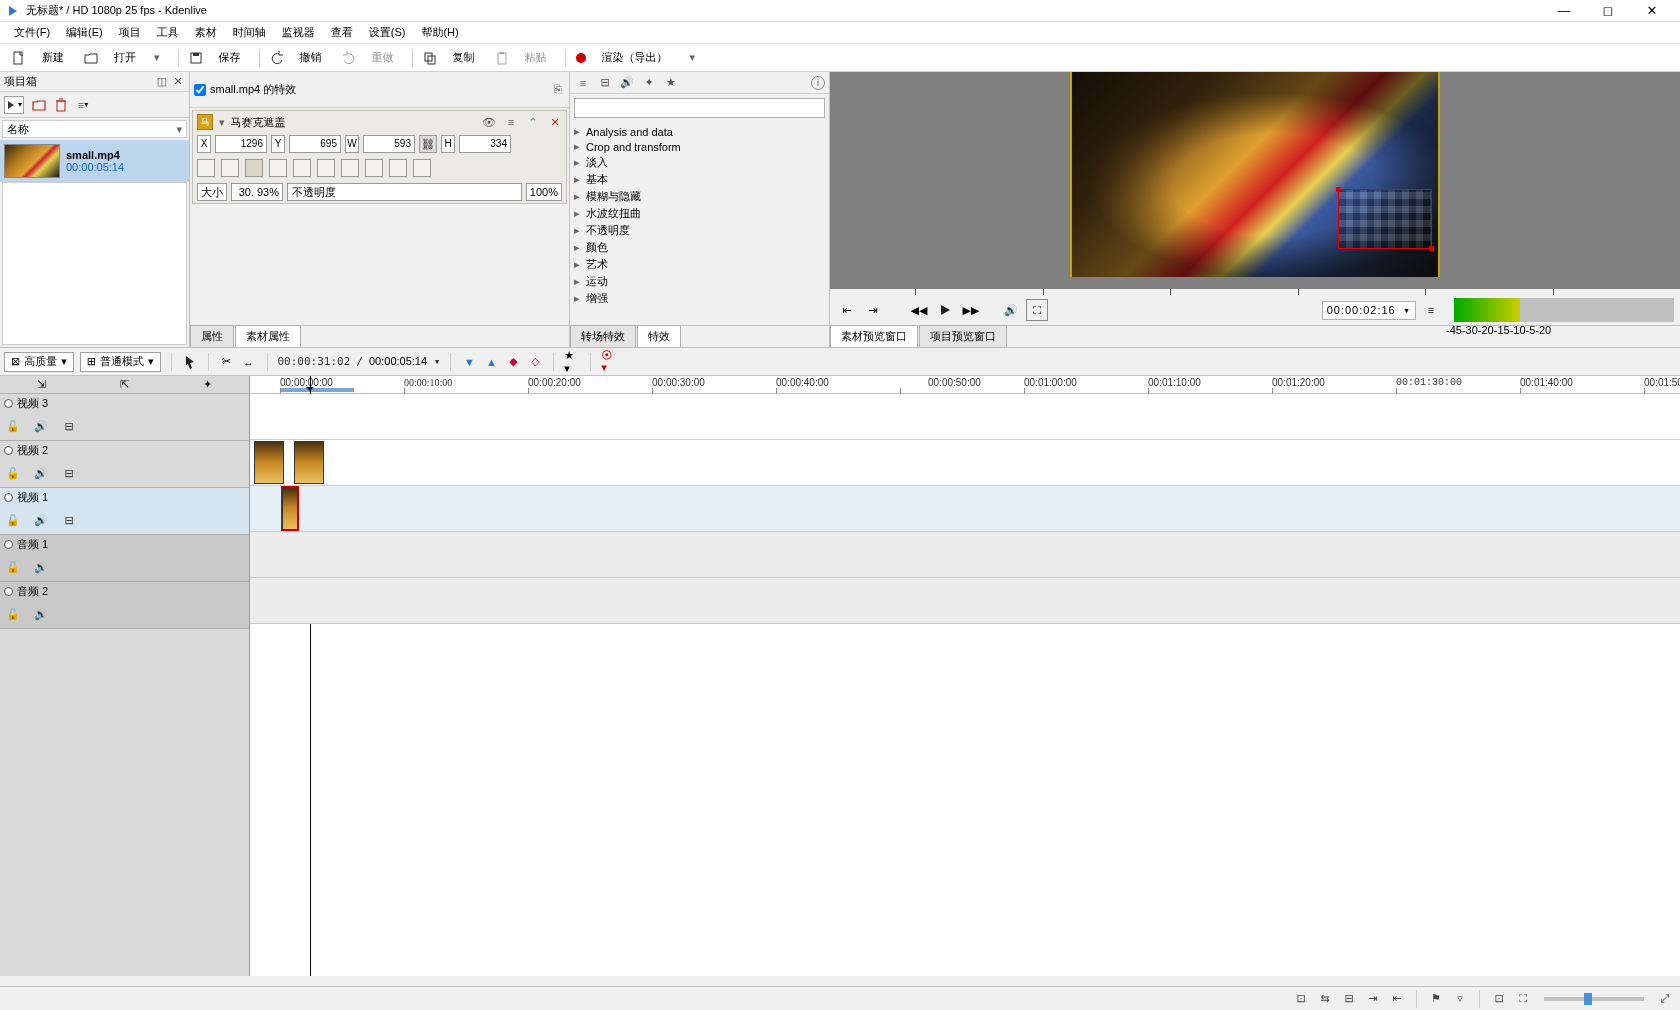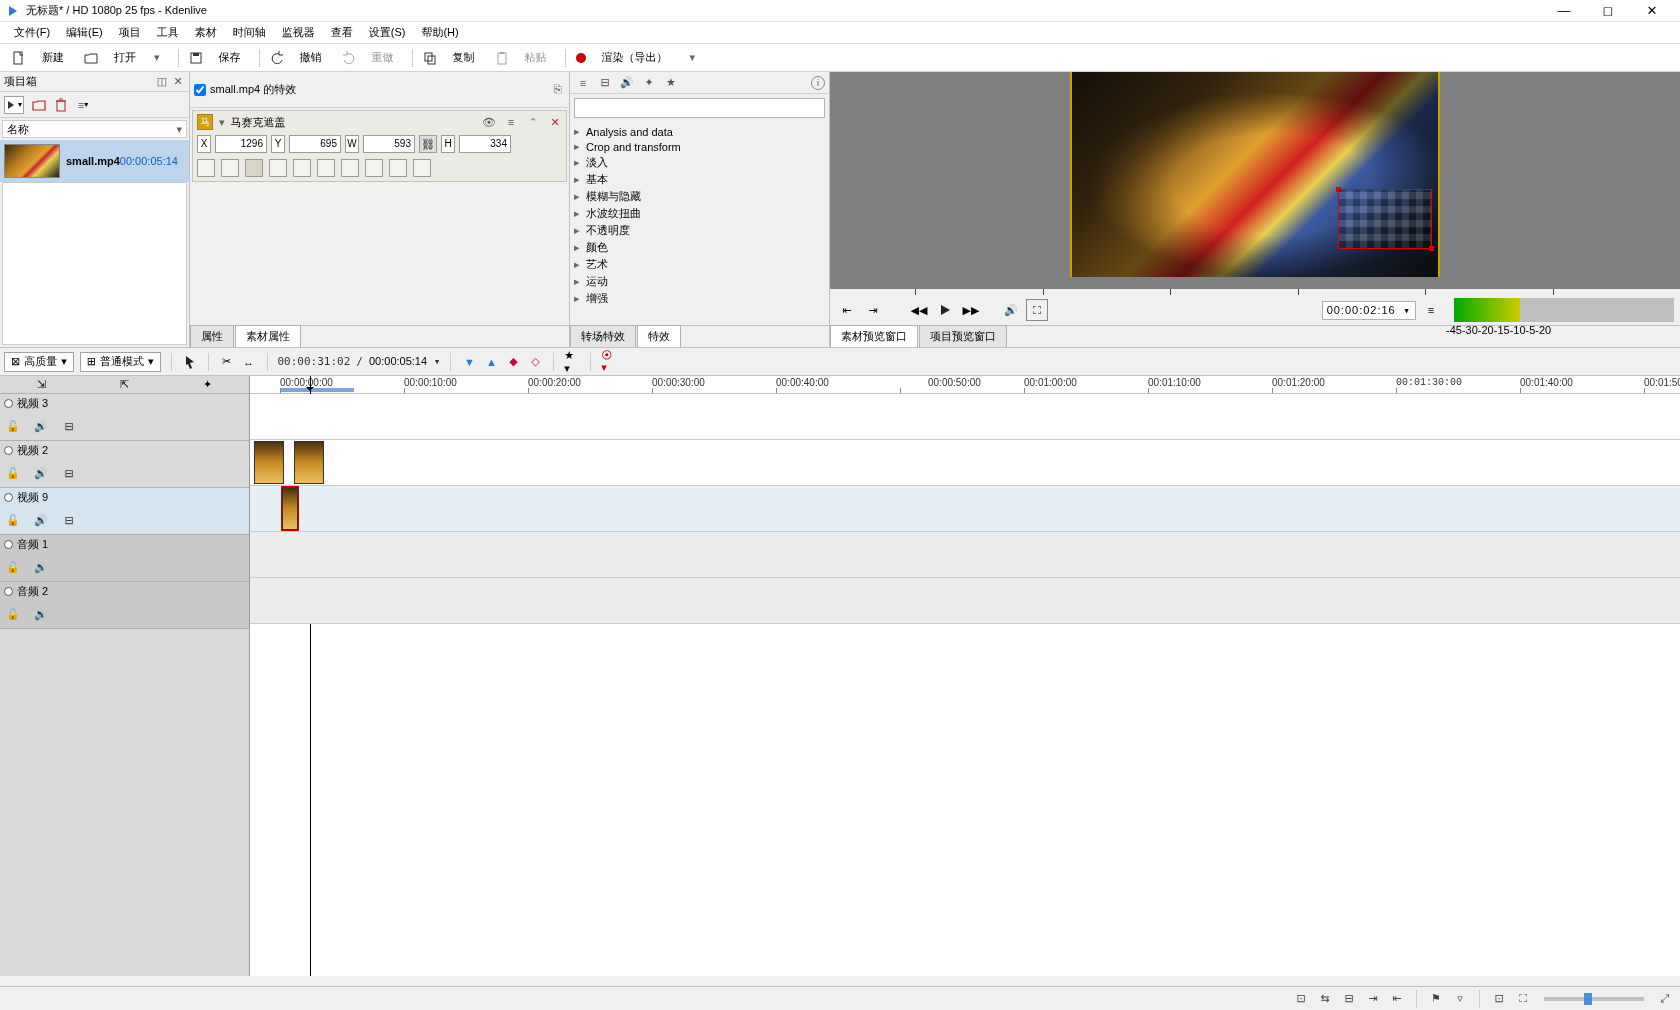--- a/index.html
+++ b/index.html
@@ -20,21 +20,21 @@
 .panel{background:#f0f0f0;border-right:1px solid #c0c0c0;display:flex;flex-direction:column;overflow:hidden}
 .panel.last{border-right:none}
 .panelhead{height:20px;background:#f0f0f0;display:flex;align-items:center;padding:0 4px;color:#454545;border-bottom:1px solid #d0d0d0}
 .panelhead .spacer{flex:1}
 .smicon{width:14px;height:14px;cursor:pointer;margin-left:2px;display:inline-flex;align-items:center;justify-content:center;color:#555}
 .binrow{height:26px;display:flex;align-items:center;padding:0 4px;gap:6px;border-bottom:1px solid #d0d0d0}
 .binrow .drop{width:20px;height:18px;border:1px solid #a0a0a0;background:#fff;display:flex;align-items:center;justify-content:center}
 .namerow{height:18px;background:#fff;border:1px solid #ccc;margin:2px;display:flex;align-items:center;padding:0 4px}
 .cliprow{display:flex;align-items:center;padding:4px;background:#bcd5ed;gap:6px}
 .thumb{width:56px;height:34px;background:linear-gradient(135deg,#3a2a0b 0%,#b97d1e 35%,#e0a030 55%,#c23 60%,#e8d050 70%,#1a1a1a 100%);border:1px solid #888}
-.clipmeta{display:flex;flex-direction:row}
+.clipmeta{display:flex;flex-direction:column}
 .clipname{font-weight:bold}
 .clipdur{color:#1060c0}
 .effecthead{height:36px;display:flex;align-items:center;padding:17px 4px;background:#f0f0f0;border-bottom:1px solid #d0d0d0;gap:4px}
 .effecthead input[type=checkbox]{width:12px;height:12px}
 .effecthead .pin{margin-left:auto}
 .effitem{background:#eceae4;border:1px solid #c6c2b6;margin:2px}
 .effitemhead{height:22px;display:flex;align-items:center;padding:0 4px;gap:6px}
 .effitemhead .eicon{width:16px;height:16px;background:#d4a017;border:1px solid #aa7f0e;display:flex;align-items:center;justify-content:center;color:#fff;font-size:9px}
 .effitemhead .spacer{flex:1}
 .paramrow{display:flex;align-items:center;padding:2px 4px;gap:4px;background:#eceae4}
@@ -275,20 +275,26 @@
         <span class="ib"></span>
         <span class="ib" style="background:#d8d4c8"></span>
         <span class="ib"></span>
         <span class="ib"></span>
         <span class="ib"></span>
         <span class="ib"></span>
         <span class="ib"></span>
         <span class="ib"></span>
         <span class="ib"></span>
       </div>
+      <div class="sizerow">
+        <span class="slabel">大小</span>
+        <span class="sval">30. 93%</span>
+        <span class="opac">不透明度</span>
+        <span class="opval">100%</span>
+      </div>
     </div>
     <div style="flex:1"></div>
     <div class="tabs">
       <div class="tab">属性</div>
       <div class="tab active">素材属性</div>
     </div>
   </div>
 
   <div class="panel">
     <div class="fxtoolbar">
@@ -465,21 +471,21 @@
         </div>
       <div class="trkbtns">
           <span class="tb">🔓</span>
           <span class="tb">🔊</span>
           <span class="tb">⊟</span>
         </div>
     </div>
     <div class="trkh sel">
       <div class="trktitle">
           <span class="rad"></span>
-          <span>视频  9</span>
+          <span>视频  1</span>
         </div>
       <div class="trkbtns">
           <span class="tb">🔓</span>
           <span class="tb">🔊</span>
           <span class="tb">⊟</span>
         </div>
     </div>
     <div class="trkh" style="background:#c9c9c9">
       <div class="trktitle">
           <span class="rad"></span>
@@ -499,21 +505,21 @@
           <span class="tb">🔓</span>
           <span class="tb">🔊</span>
         </div>
     </div>
   </div>
   <div class="trackarea">
     <div class="ruler" id="tlruler">
       <div class="zonebar"></div>
     <span class="rlabel" style="left: 30px;">00:00:00:00</span>
         <div class="rtick" style="left: 30px;"></div>
-        <span class="rlabel" style="left: 154px;">00:00:10:00</span>
+        <span class="rlabel" style="left: 154px; font-family: Liberation Serif, serif;">00:00:10:00</span>
         <div class="rtick" style="left: 154px;"></div>
         <span class="rlabel" style="left: 278px;">00:00:20:00</span>
         <div class="rtick" style="left: 278px;"></div>
         <span class="rlabel" style="left: 402px;">00:00:30:00</span>
         <div class="rtick" style="left: 402px;"></div>
         <span class="rlabel" style="left: 526px;">00:00:40:00</span>
         <div class="rtick" style="left: 526px;"></div>
         <span class="rlabel" style="left: 650px; padding-left: 28px;">00:00:50:00</span>
         <div class="rtick" style="left: 650px;"></div>
         <span class="rlabel" style="left: 774px;">00:01:00:00</span>

